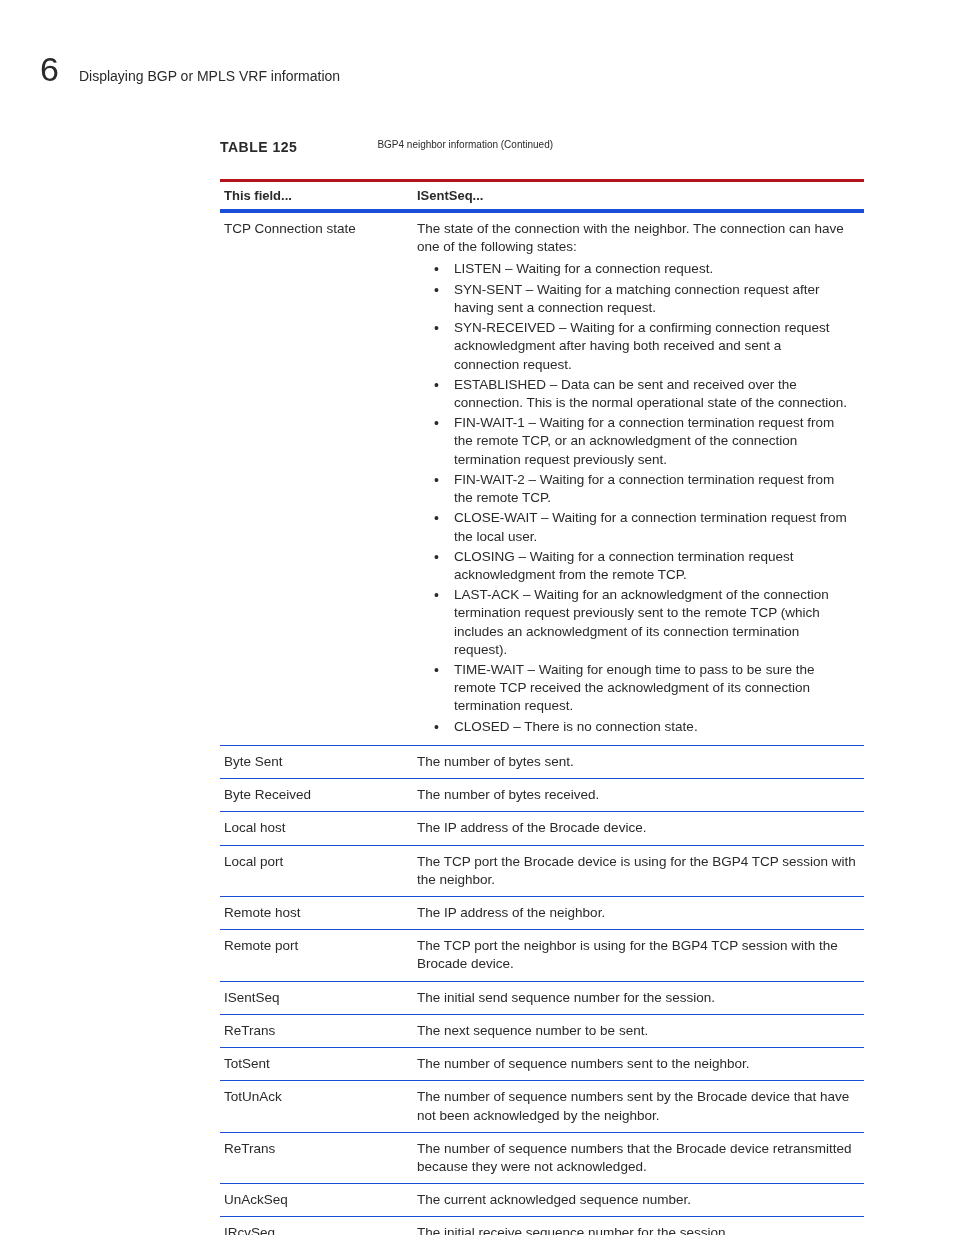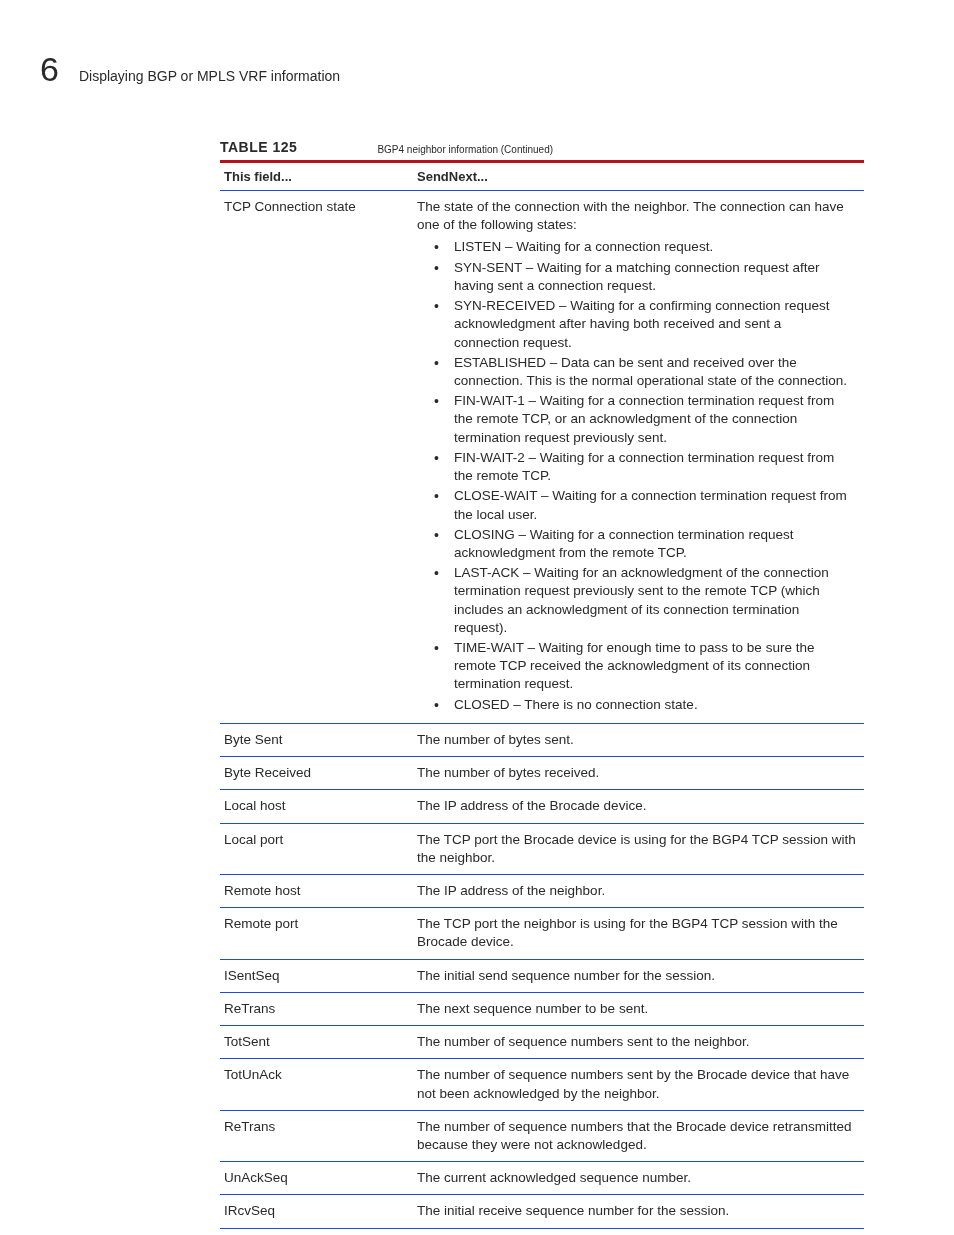--- a/index.html
+++ b/index.html
@@ -1,25 +1,25 @@
 <!DOCTYPE html>
 <html><head>
 <meta charset="utf-8">
 <style>
   html,body{margin:0;padding:0;background:#fff;color:#2a2a2a;font-family:Arial,Helvetica,sans-serif;font-size:14px}
   .page{width:954px;min-height:1235px;box-sizing:border-box;padding:50px 90px 60px 40px;position:relative}
   .hdr{display:flex;align-items:baseline;margin-bottom:50px}
   .chapno{font-size:34px;font-weight:400;margin-right:20px;font-family:Arial,Helvetica,sans-serif}
   .chaptitle{font-size:14px}
   .tblwrap{margin-left:180px}
-  .tblcapt{display:flex;align-items:flex-end;margin-bottom:5px}
+  .tblcapt{display:flex;align-items:flex-start;margin-bottom:24px}
   .tblnum{font-weight:700;font-size:14px;letter-spacing:0.5px;margin-right:80px}
   .tbltitle{font-size:10px}
   table{width:100%;border-collapse:collapse}
-  thead tr{border-top:3px solid #b5121b;border-bottom:1px solid #1d4ed8}
+  thead tr{border-top:3px solid #b5121b;border-bottom:4px solid #1d4ed8}
   th{text-align:left;font-weight:700;font-size:13px;padding:6px 4px}
   th.col1{width:185px}
   tbody tr{border-bottom:1px solid #1d4ed8}
   tbody td{vertical-align:top;font-size:13.5px;padding:7px 4px;line-height:1.35}
   td.col1{width:185px}
   ul.bul{list-style:none;margin:4px 0 0 0;padding:0}
   ul.bul li{position:relative;padding-left:26px;margin:2px 11px;line-height:1.35}
   ul.bul li::before{content:"•";position:absolute;left:6px;top:0;font-size:14px}
 </style>
 </head>
@@ -33,21 +33,21 @@
 
   <div class="tblwrap">
     <div class="tblcapt">
       <span class="tblnum">TABLE 125</span>
       <span class="tbltitle">BGP4 neighbor information  (Continued)</span>
     </div>
     <table>
       <thead>
         <tr>
           <th class="col1">This field...</th>
-          <th>SendNext...</th>
+          <th>ISentSeq...</th>
         </tr>
       </thead>
       <tbody id="tbody">
           <tr>
             <td class="col1">TCP Connection state</td>
             <td>
               <div>The state of the connection with the neighbor. The connection can have one of the following states:</div>
               <ul class="bul">
                 <li>LISTEN – Waiting for a connection request.</li>
                 <li>SYN-SENT – Waiting for a matching connection request after having sent a connection request.</li>

